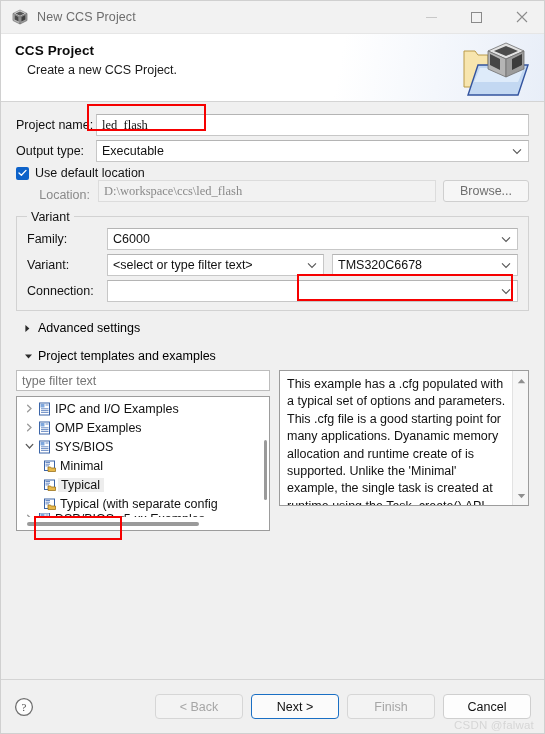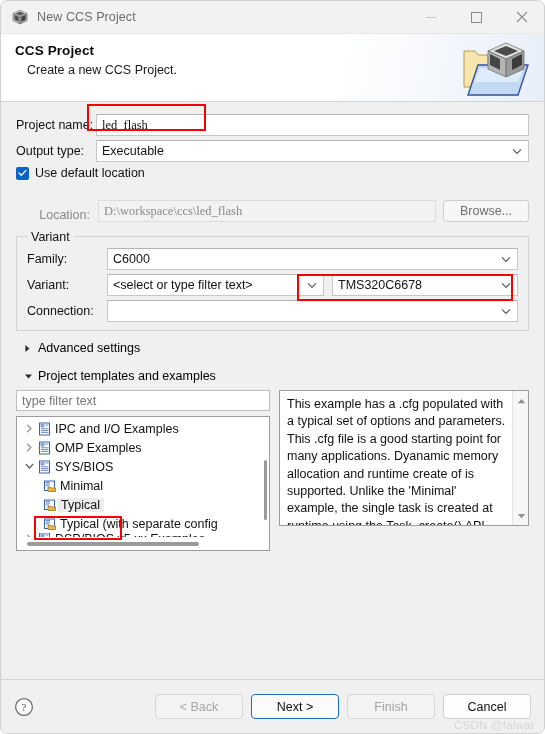--- a/index.html
+++ b/index.html
@@ -12,21 +12,21 @@
     font-family: "Liberation Sans", sans-serif;
     font-size: 12px;
     color: #1a1a1a;
     overflow: hidden;
   }
   .window {
     position: relative;
     width: 545px; height: 734px;
     background: #f0f0f0;
     border: 1px solid #d0d0d0;
-    border-radius: 7px;
+    border-radius: 0;
     overflow: hidden;
     display: flex;
     flex-direction: column;
   }
 
   
   .titlebar {
     height: 33px;
     background: #f2f2f2;
     display: flex;
@@ -159,21 +159,21 @@
 
   
   .hl {
     position: absolute;
     border: 2.5px solid #f60000;
     pointer-events: none;
     z-index: 20;
   }
 
   
-  .chk-row { display: flex; align-items: center; margin-bottom: 20px; }
+  .chk-row { display: flex; align-items: center; margin-bottom: 0; }
   .chkbox {
     width: 13px; height: 13px;
     background: #0d62c9;
     border-radius: 2px;
     margin-right: 6px;
     display: flex; align-items: center; justify-content: center;
     flex: 0 0 auto;
   }
   .chk-label { font-size: 12.5px; color: #111; }
 

